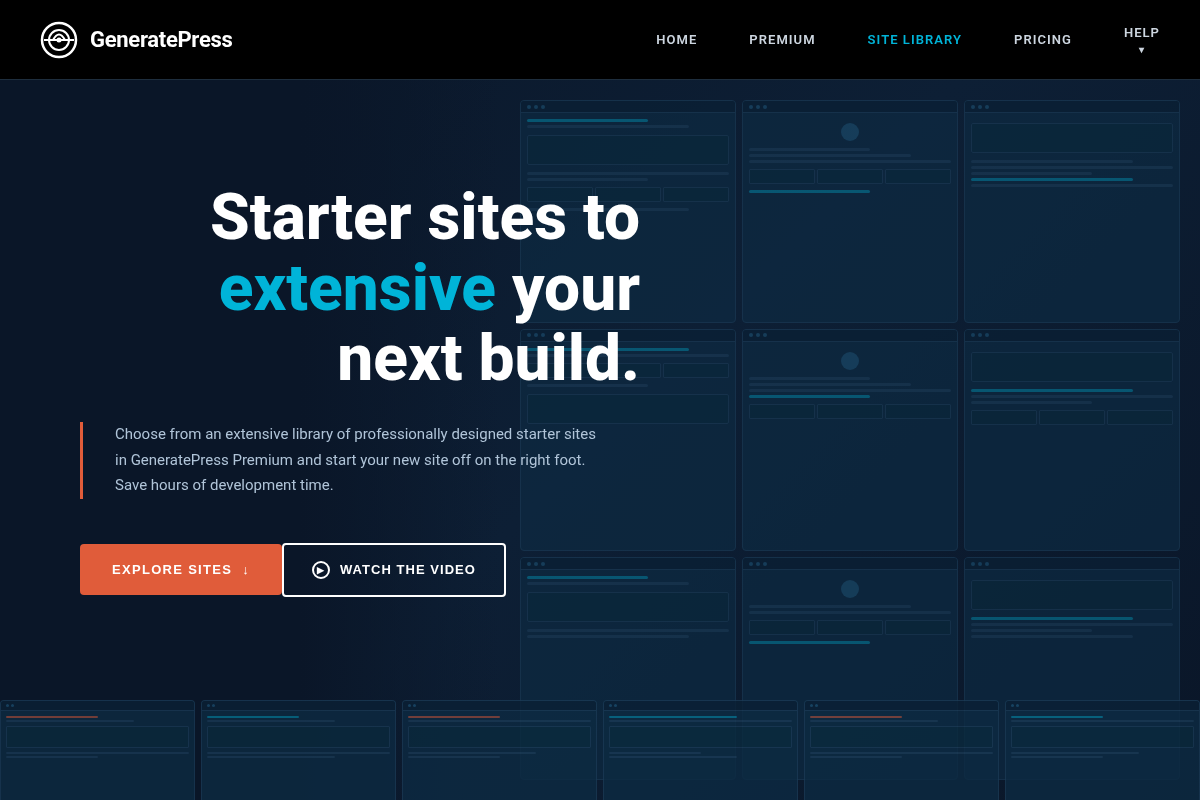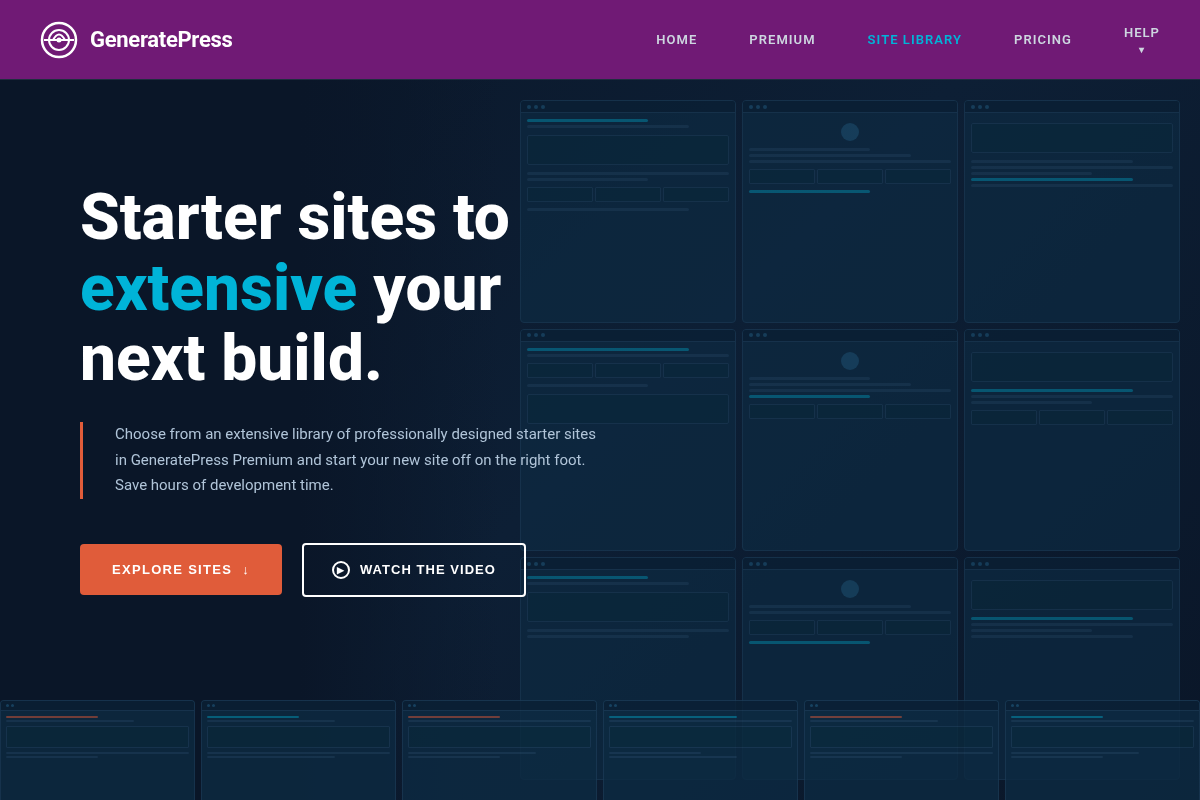--- a/index.html
+++ b/index.html
@@ -8,21 +8,21 @@
       background: #0d1b2a;
       color: #fff;
       width: 1200px;
       height: 800px;
       overflow: hidden;
       position: relative;
     }
 
     
     .header {
-      background: #701a75;
+      background: #000000;
       border-bottom: 1px solid #1e2e3e;
       height: 80px;
       display: flex;
       align-items: center;
       justify-content: space-between;
       padding: 0 40px;
       position: relative;
       z-index: 10;
     }
 
@@ -250,20 +250,21 @@
       justify-content: center;
       padding: 60px 60px 60px 80px;
     }
 
     .hero-title {
       font-size: 64px;
       font-weight: 800;
       line-height: 1.1;
       color: #fff;
       margin-bottom: 28px;
+      text-align: right;
     }
 
     .hero-title .accent {
       color: #00b4d8;
     }
 
     .hero-description-wrapper {
       border-left: 3px solid #e05c3a;
       padding-left: 32px;
       margin-bottom: 44px;
@@ -271,21 +272,20 @@
     }
 
     .hero-description {
       font-size: 15px;
       line-height: 1.7;
       color: #b0c4d8;
     }
 
     .hero-buttons {
       display: flex;
-      gap: 20px;
       align-items: center;
     }
 
     .btn-explore {
       background: #e05c3a;
       color: #fff;
       font-size: 13px;
       font-weight: 700;
       letter-spacing: 0.1em;
       text-transform: uppercase;

